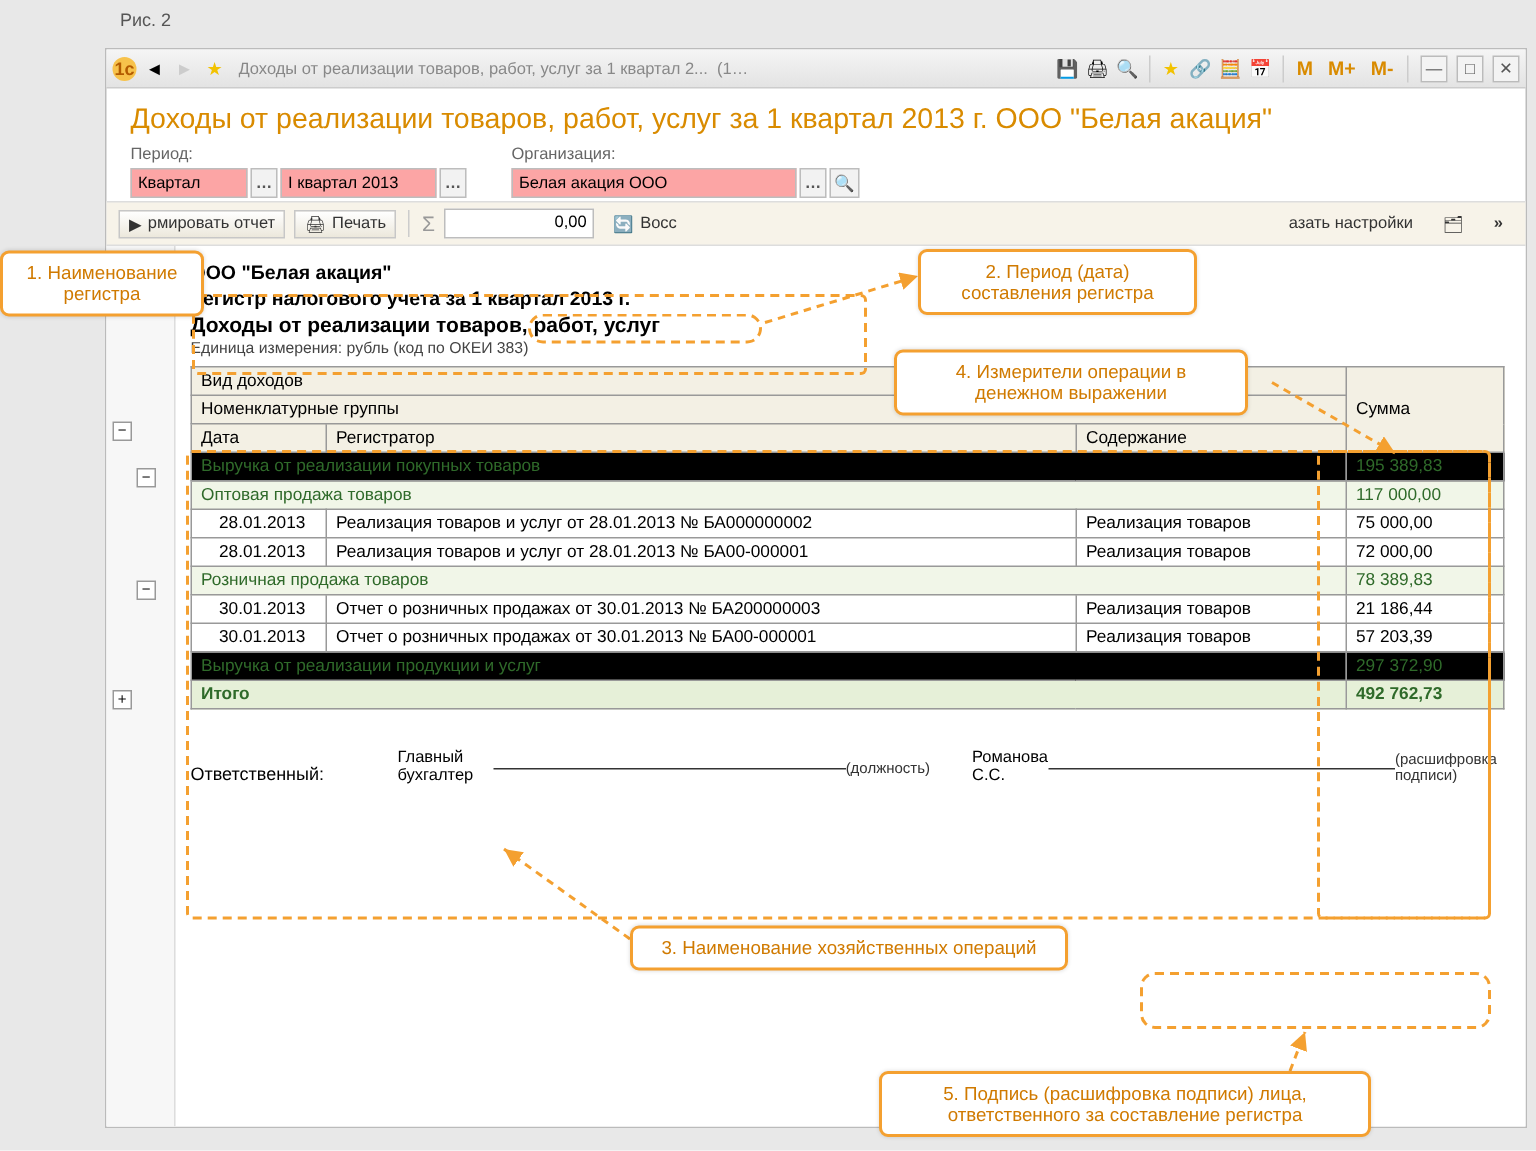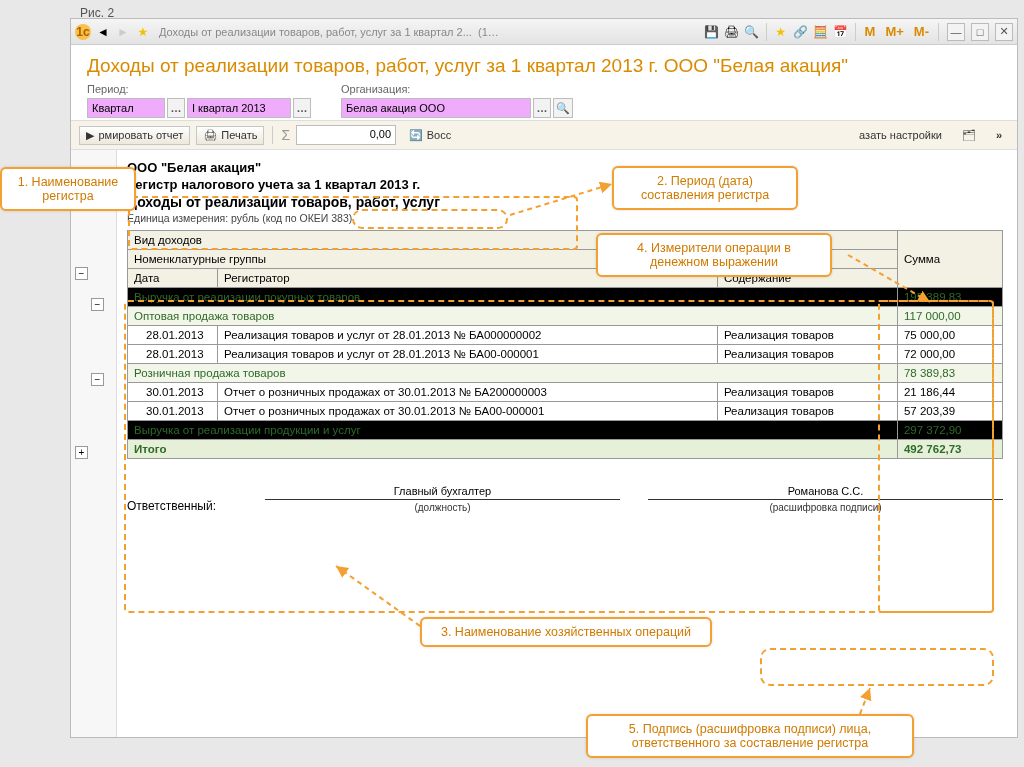--- a/index.html
+++ b/index.html
@@ -13,21 +13,21 @@
     overflow: hidden;
     position: relative;
   }
   .fig-label {
     position: absolute;
     top: 6px; left: 80px;
     font-size: 12px; color: #555;
   }
   .window {
     position: absolute;
-    top: 18px; left: 70px;
+    top: 32px; left: 70px;
     width: 948px; height: 720px;
     background: #fff;
     border: 1px solid #bbb;
     display: flex;
     flex-direction: column;
   }
   .titlebar {
     height: 26px;
     background: linear-gradient(#f5f5f5,#e3e3e3);
     border-bottom: 1px solid #ccc;
@@ -41,21 +41,21 @@
   .sep { width: 1px; height: 18px; background: #ccc; margin: 0 2px; }
   .m-btn { color: #d98b00; font-weight: bold; font-size: 13px; padding: 0 3px; cursor: pointer;}
   .win-btn { width: 18px; height: 18px; border: 1px solid #bbb; background: #f3f3f3; display:inline-flex;align-items:center;justify-content:center; font-size:11px; color:#555; cursor:pointer; margin-left:2px;}
   .spacer { flex: 1; }
   .report-title {
     color: #d98b00; font-size: 19px; padding: 10px 16px 4px 16px;
   }
   .filter-row { display: flex; gap: 30px; padding: 2px 16px 2px 16px; }
   .filter-block { display:flex; flex-direction:column; gap:3px;}
   .filter-label { color: #666; }
-  .input { background:#f0abfc; border:1px solid #bdbdbd; height:20px; padding:2px 4px; display:inline-flex; align-items:center;}
+  .input { background:#fca5a5; border:1px solid #bdbdbd; height:20px; padding:2px 4px; display:inline-flex; align-items:center;}
   .input.sm { width:78px; }
   .input.md { width:104px;text-align:center; }
   .input.lg { width:190px; }
   .dots-btn { width:18px;height:20px;border:1px solid #bdbdbd;background:#f2f2f2;display:inline-flex;align-items:center;justify-content:center;cursor:pointer;font-weight:bold;color:#555;}
   .search-btn { width:20px;height:20px;border:1px solid #bdbdbd;background:#f2f2f2;display:inline-flex;align-items:center;justify-content:center;cursor:pointer;}
   .toolbar {
     display:flex; align-items:center; gap:6px;
     padding: 4px 8px;
     background:#f7f3e9;
     border-top:1px solid #ddd; border-bottom:1px solid #ddd;
@@ -84,21 +84,21 @@
   .r-unit { font-size:10.5px; color:#444; margin:2px 0 6px 0;}
   .data-table { width:100%; border-collapse:collapse; }
   .data-table th, .data-table td { border:1px solid #999; padding:3px 6px; text-align:left; font-size:11.5px;}
   .data-table th { background:#f3f0e4; font-weight:normal;}
   .hdr { background:#eeeacd;}
   .amt { text-align:right; white-space:nowrap; font-variant-numeric: tabular-nums;}
   .grp-row td { background:#000000; color:#2f6a2a; }
   .sub-row td { background:#f1f6e8; color:#2f6a2a; }
   .tot-row td { background:#e6f0d8; color:#2f6a2a; font-weight:bold;}
   .sig-row { display:flex; gap:28px; margin-top:26px; align-items:flex-end;}
-  .sig-cell { flex:1; display:flex; flex-direction:column; align-items:center;text-align:right;}
+  .sig-cell { flex:1; display:flex; flex-direction:row; align-items:center;}
   .sig-line { border-top:1px solid #333; width:100%; margin-top:2px;}
   .sig-sub { font-size:10px; color:#333; margin-top:2px;}
 
   
   .callout {
     position:absolute;
     background:#fff;
     border:2px solid #f4a030;
     border-radius:6px;
     padding:6px 10px;

